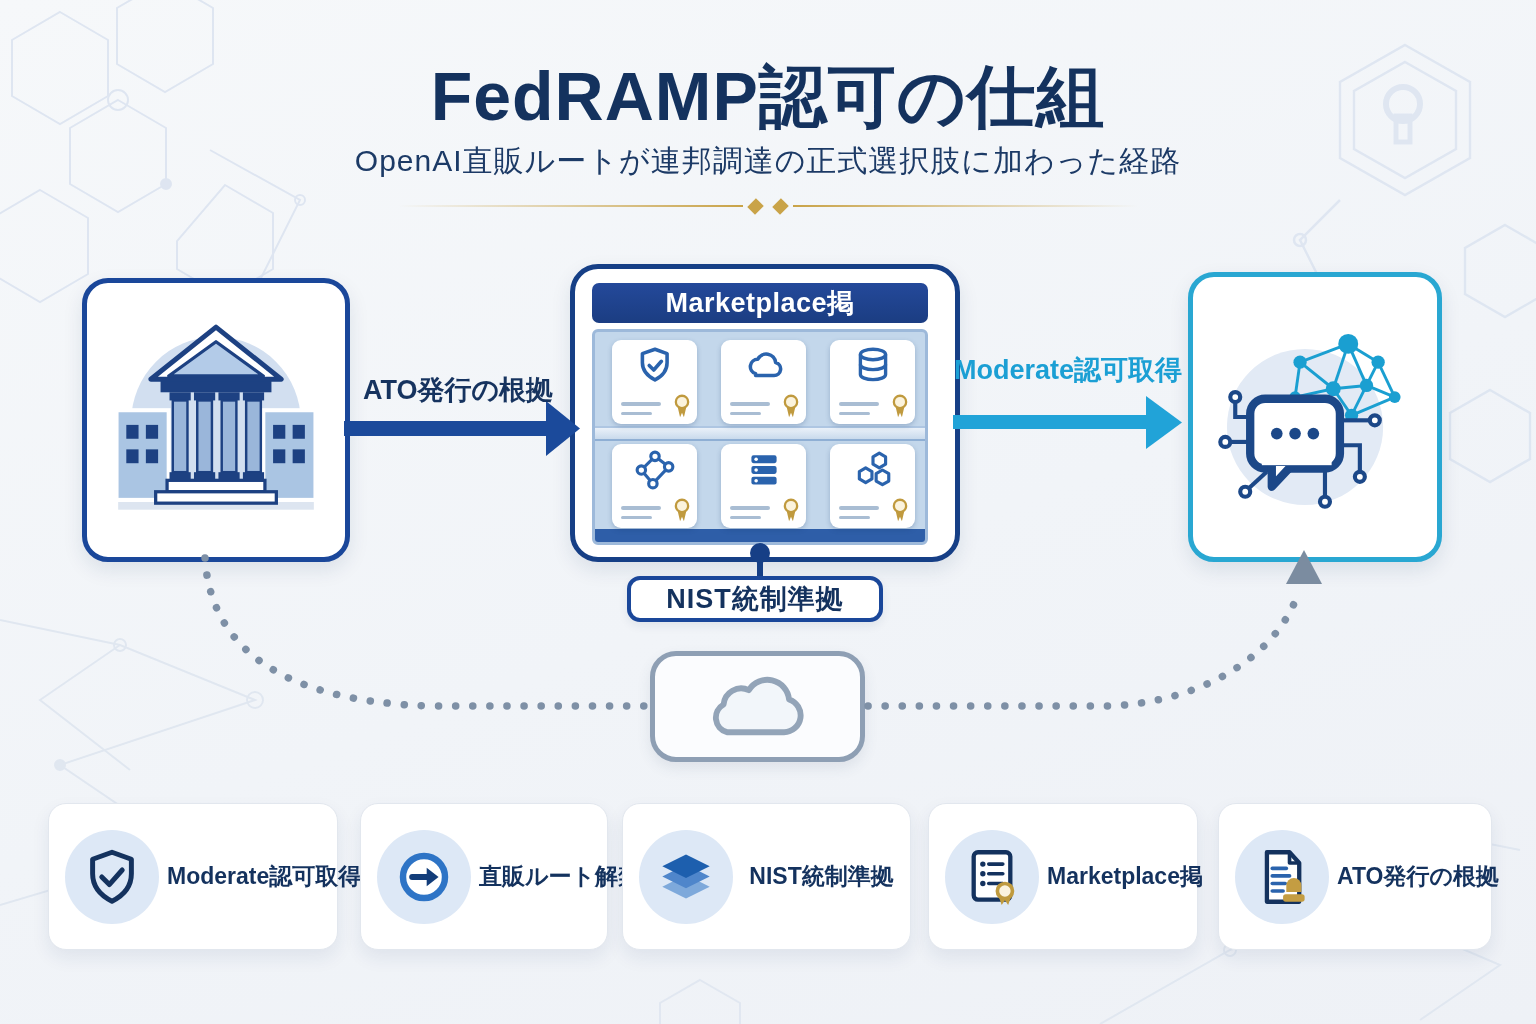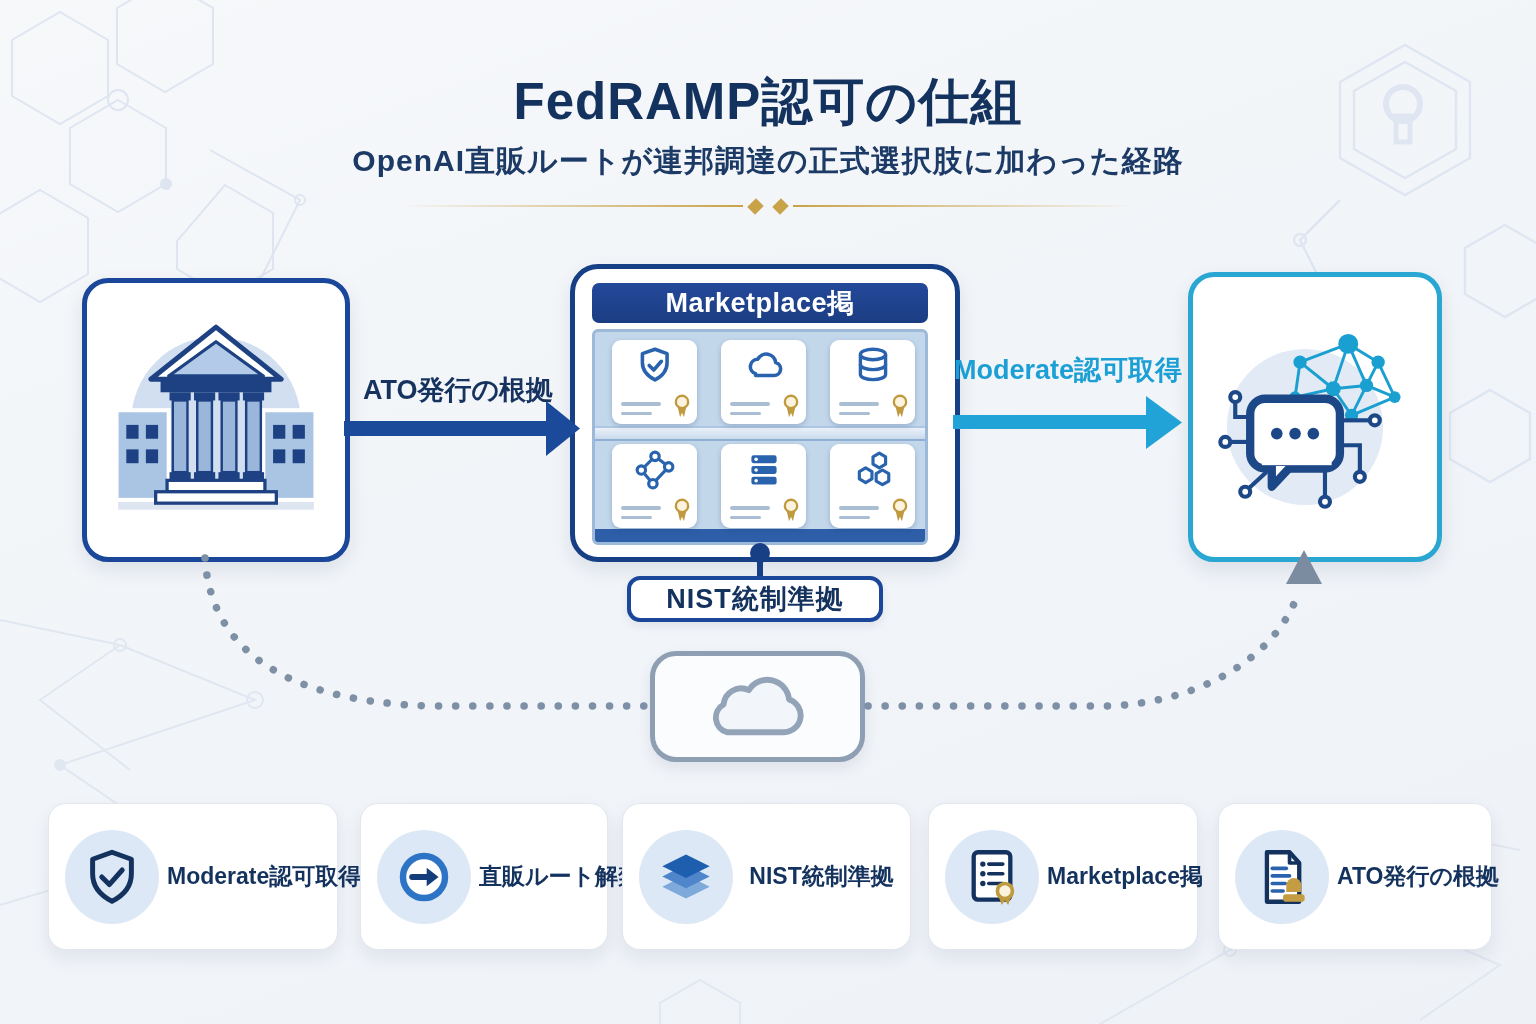--- a/index.html
+++ b/index.html
@@ -13,26 +13,26 @@
     overflow:hidden;
   }
   svg{display:block;}
   .overlay{position:absolute;inset:0;pointer-events:none;}
   .bg{z-index:0;}
   .connectors{z-index:3;}
 
   
   .hdr{position:absolute;left:0;top:0;width:100%;text-align:center;z-index:4;}
   .title{
-    margin:0;position:absolute;left:0;top:68px;width:100%;
-    font-size:51px;font-weight:800;color:#14325e;letter-spacing:1px;
+    margin:0;position:absolute;left:0;top:52px;width:100%;
+    font-size:68px;font-weight:800;color:#14325e;letter-spacing:1px;
   }
   .subtitle{
     position:absolute;left:0;top:141px;width:100%;
-    font-size:30px;font-weight:700;color:#1c3a66;letter-spacing:1px;
+    font-size:30px;font-weight:400;color:#1c3a66;letter-spacing:1px;
   }
   .divider{
     position:absolute;left:398px;top:196px;width:740px;height:20px;
     display:flex;align-items:center;z-index:4;
   }
   .divider .line{flex:1;height:2px;}
   .divider .line.l{background:linear-gradient(90deg,rgba(201,163,72,0),#c9a348);}
   .divider .line.r{background:linear-gradient(90deg,#c9a348,rgba(201,163,72,0));}
   .divider .diamond{
     width:11px;height:11px;background:#c9a348;margin:0 7px;

